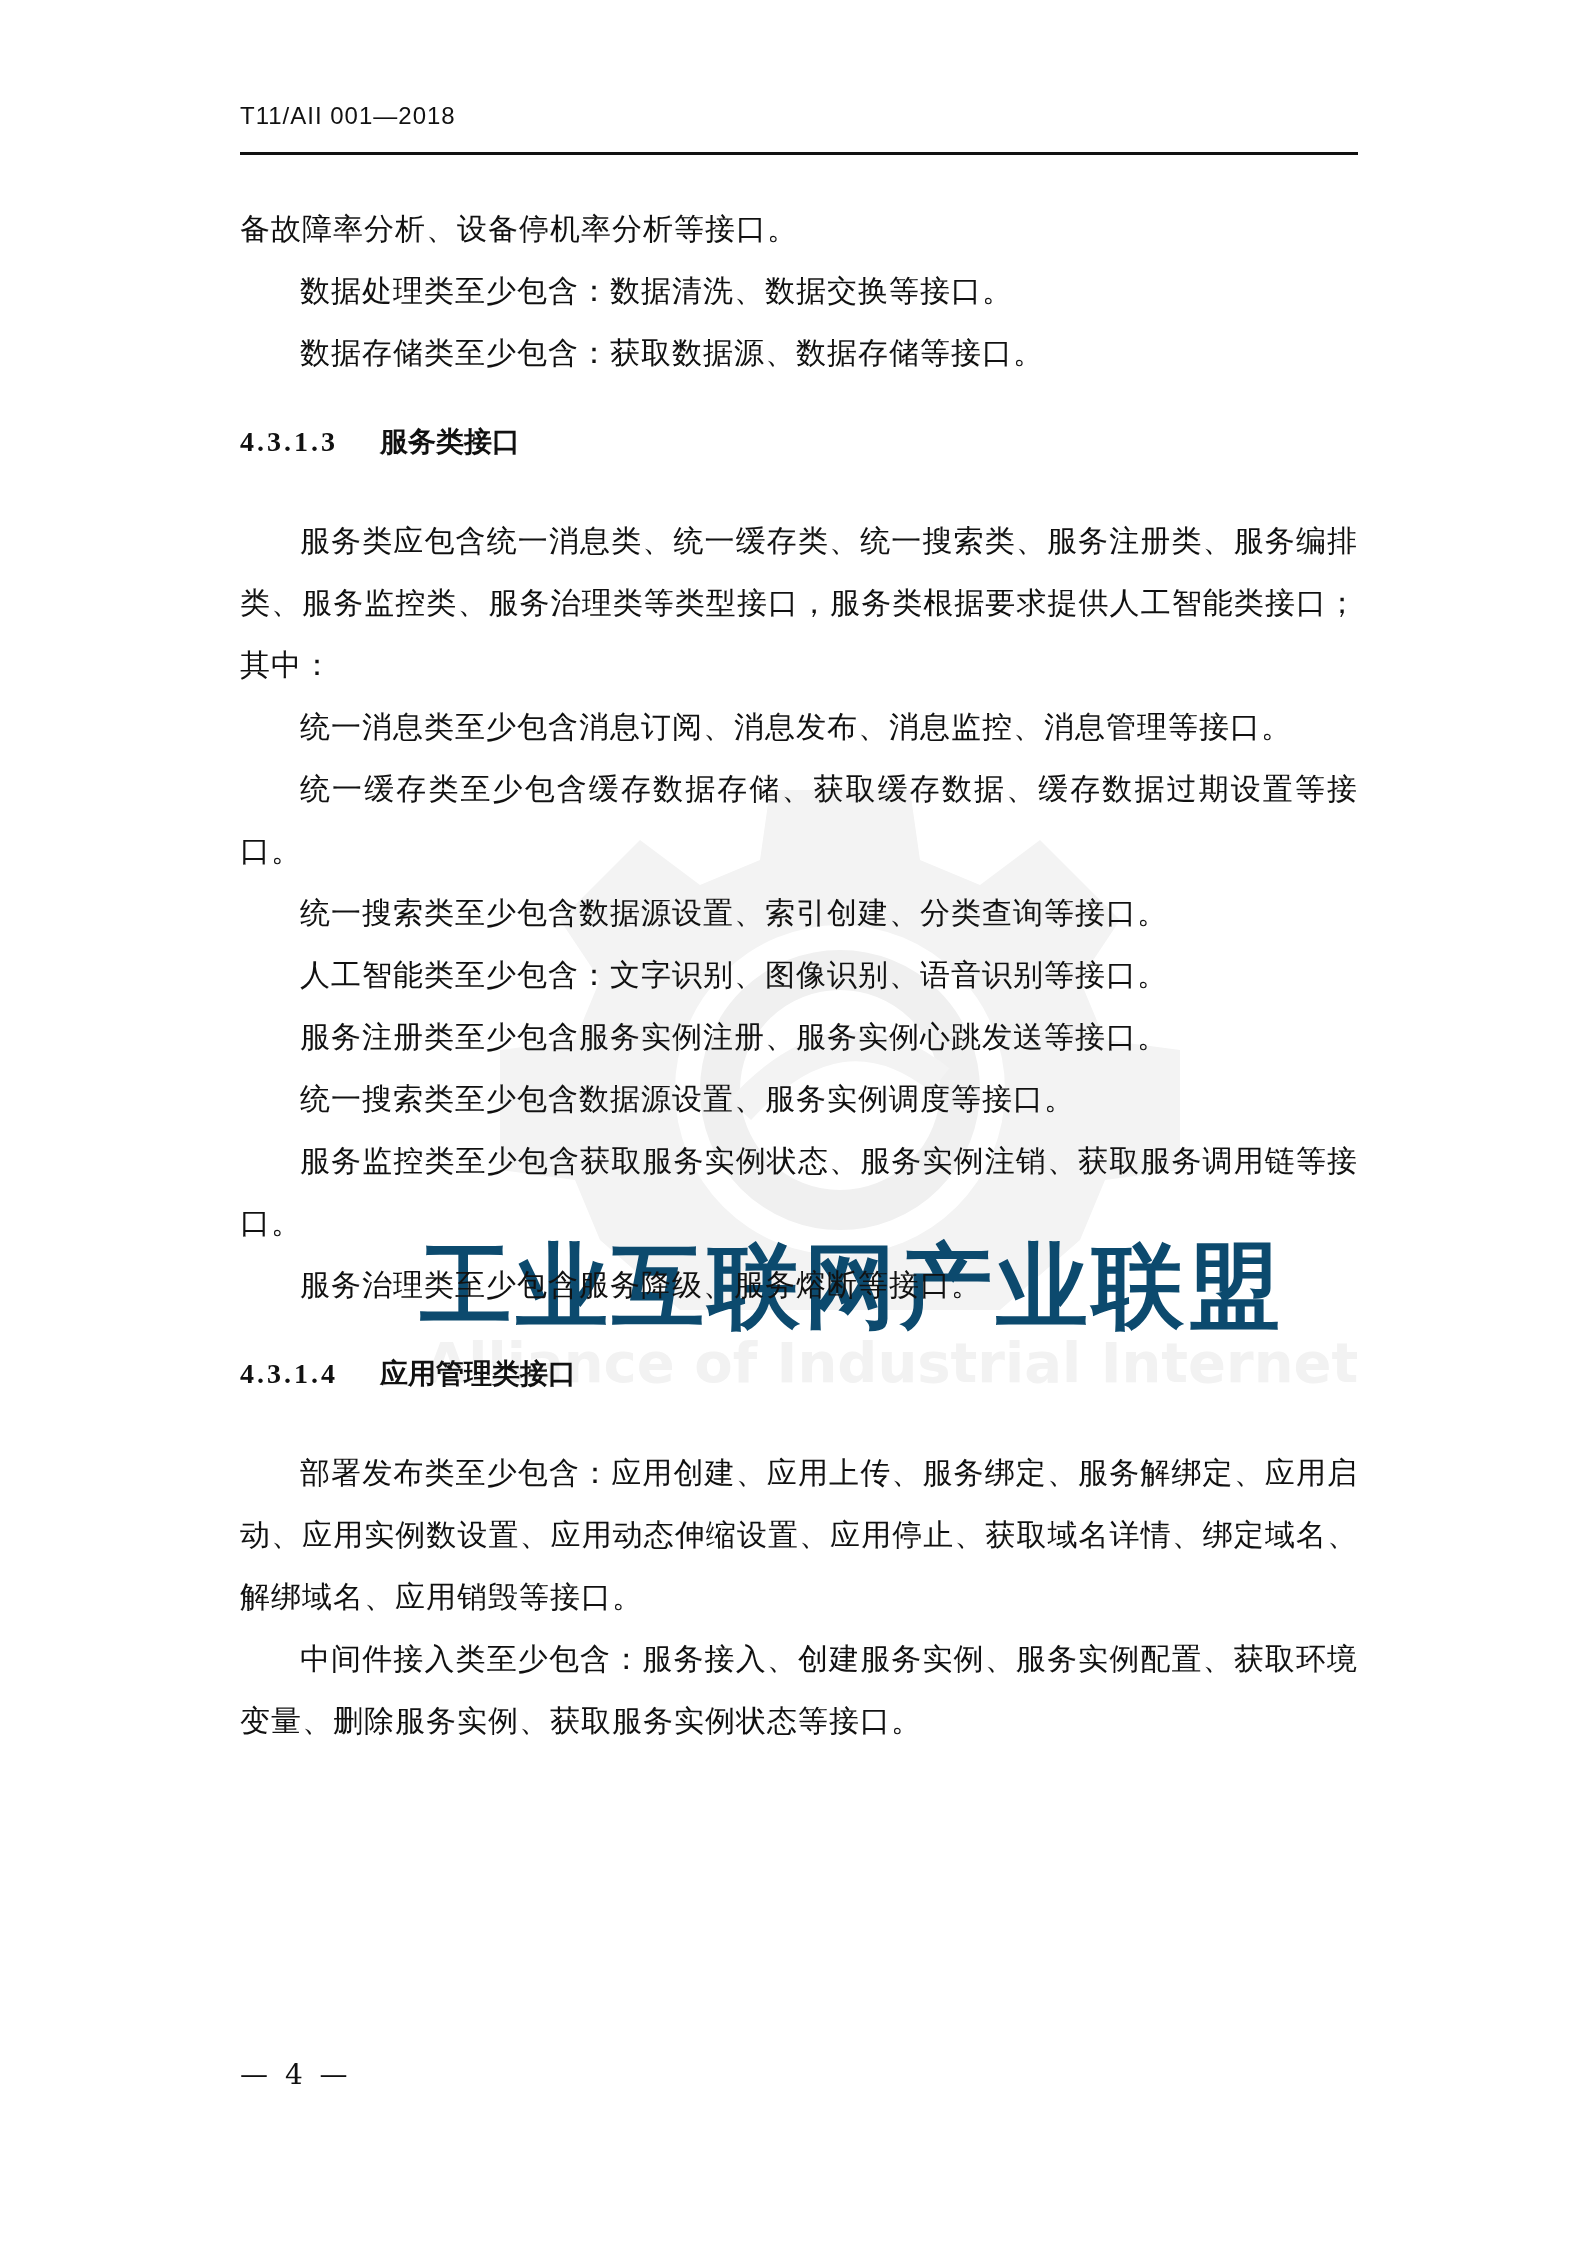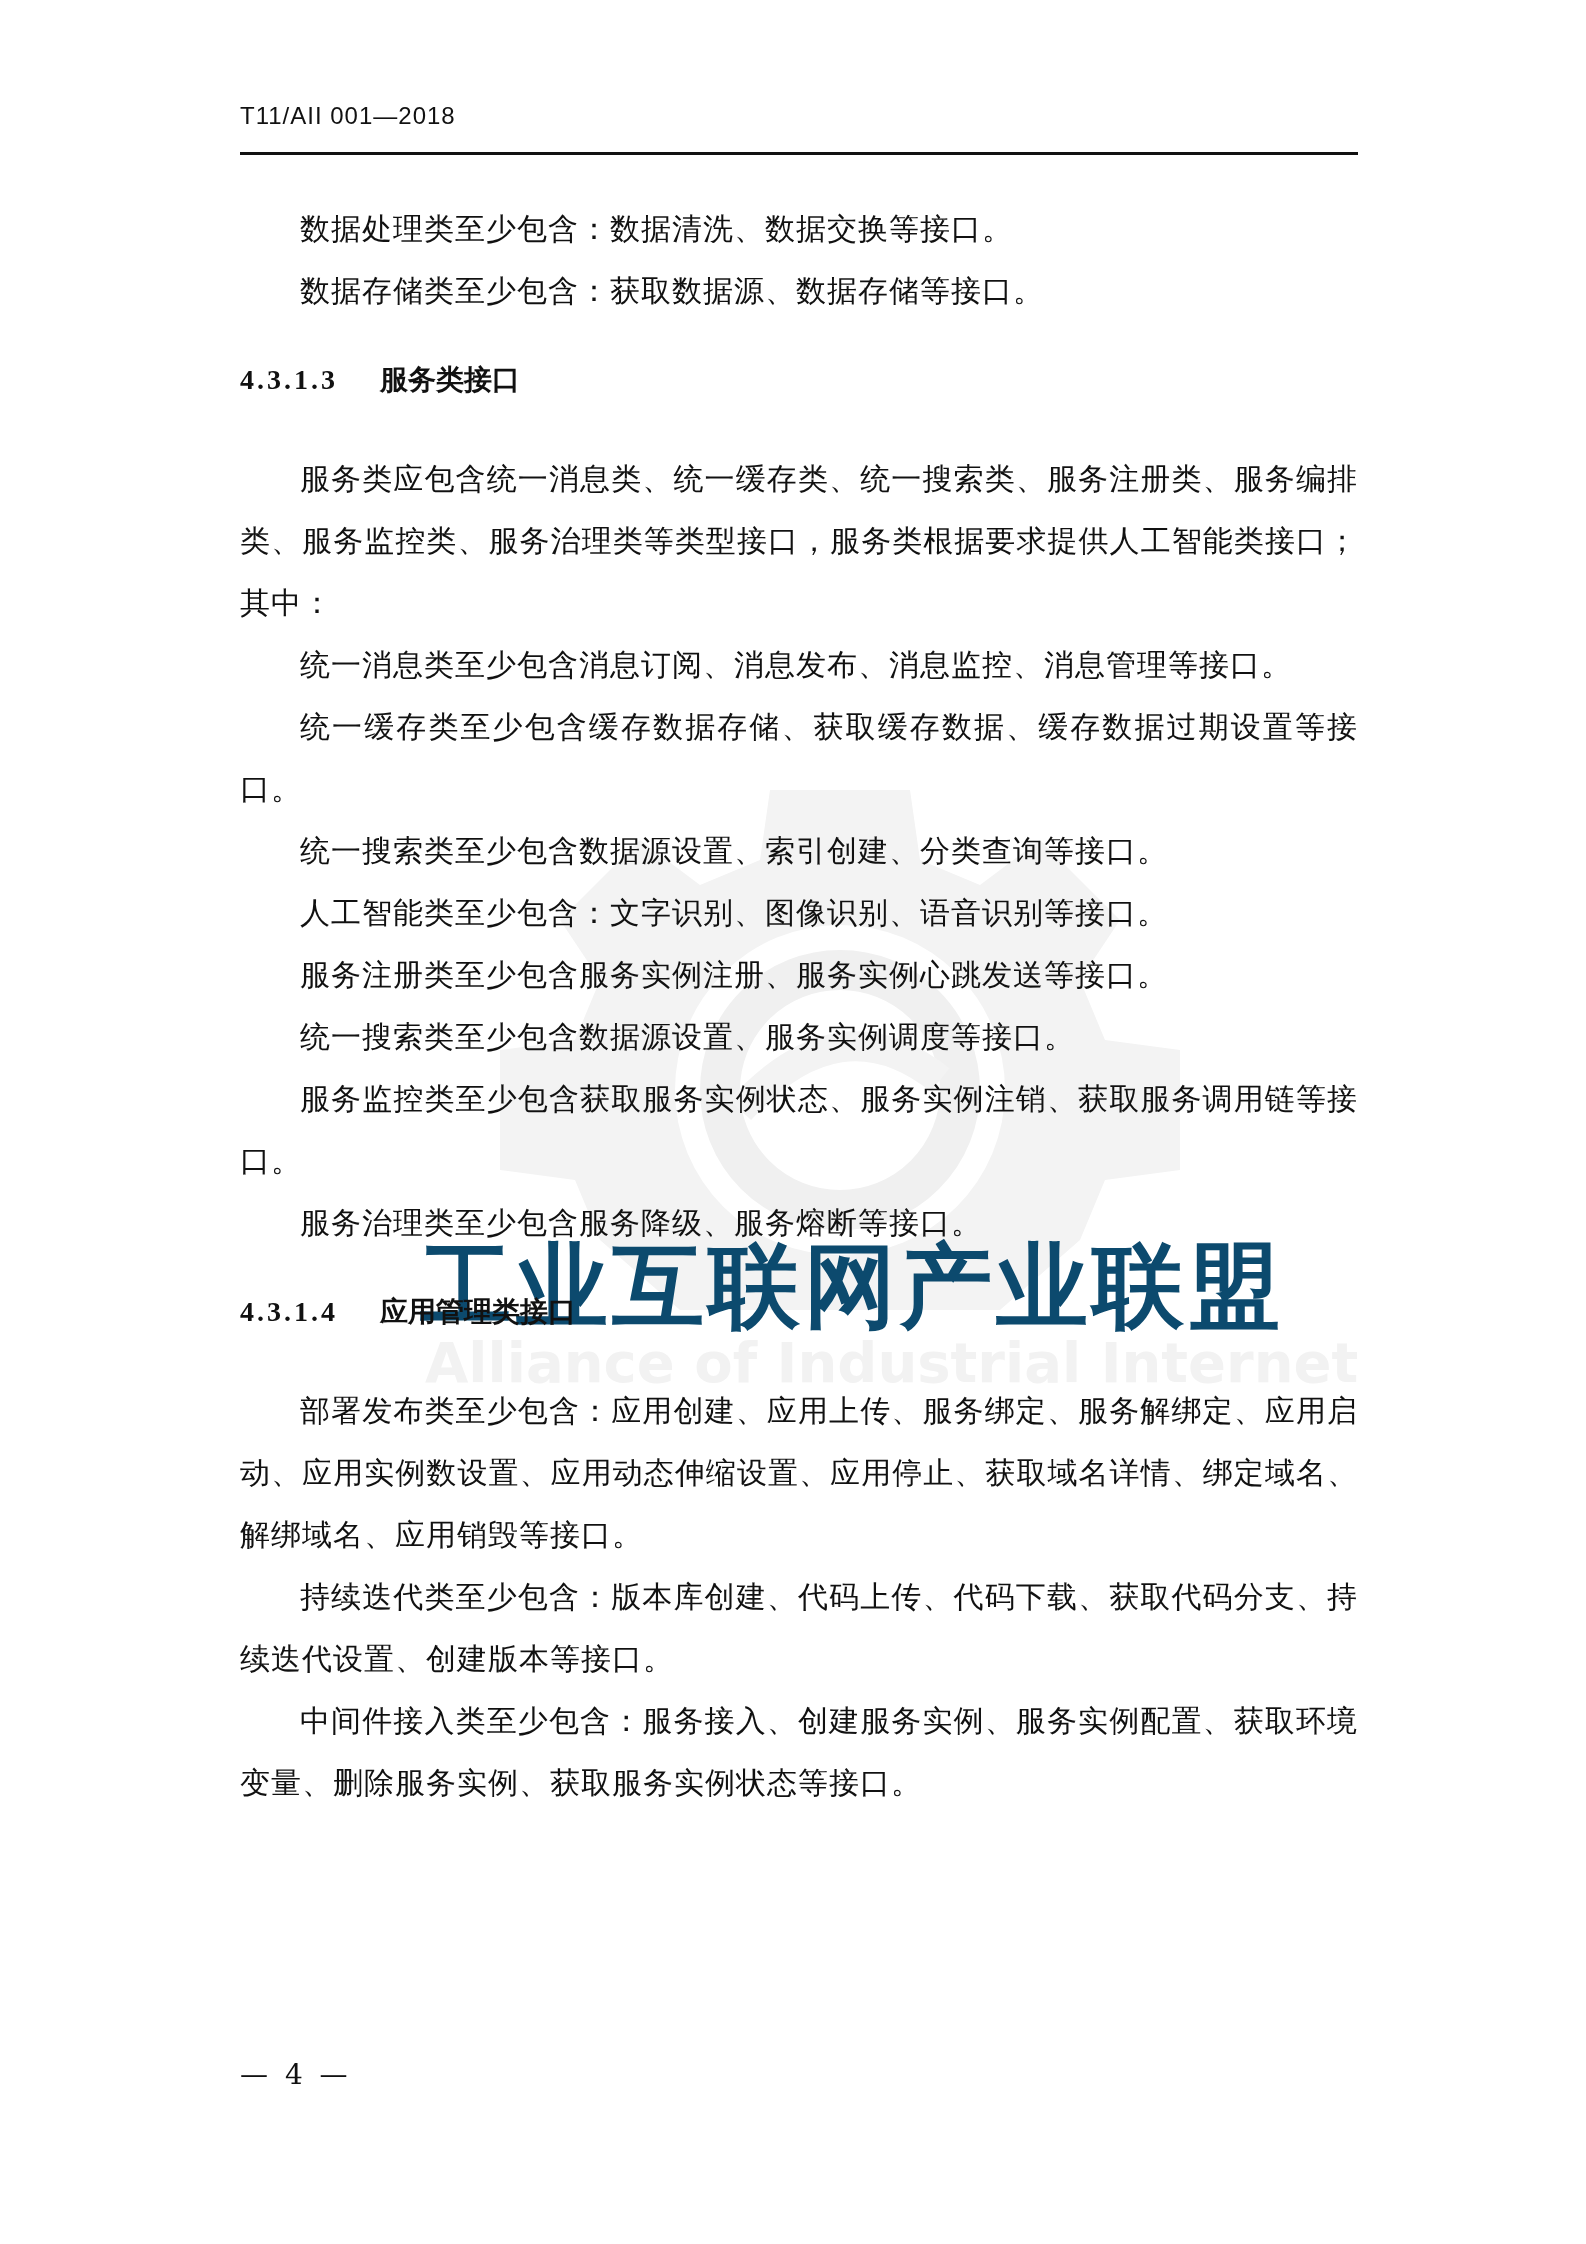--- a/index.html
+++ b/index.html
@@ -35,37 +35,37 @@
     </g>
     <circle cx="400" cy="340" r="165" fill="#ffffff"></circle>
     <circle cx="400" cy="340" r="120" fill="none" stroke="#f0f0f0" stroke-width="40"></circle>
     <path d="M300 360 Q400 250 500 330" fill="none" stroke="#f3f3f3" stroke-width="30"></path>
   </svg>
 </div>
 <div class="wm-text-cn">工业互联网产业联盟</div>
 <div class="wm-text-en">Alliance of Industrial Internet</div>
 
 <div class="content layer">
+  <p class="p">备故障率分析、设备停机率分析等接口。</p>
   <p class="p indent">数据处理类至少包含：数据清洗、数据交换等接口。</p>
   <p class="p indent">数据存储类至少包含：获取数据源、数据存储等接口。</p>
 
   <div class="heading">
     <span class="num">4.3.1.3</span><span>服务类接口</span>
   </div>
   <p class="p indent">服务类应包含统一消息类、统一缓存类、统一搜索类、服务注册类、服务编排类、服务监控类、服务治理类等类型接口，服务类根据要求提供人工智能类接口；其中：</p>
   <p class="p indent">统一消息类至少包含消息订阅、消息发布、消息监控、消息管理等接口。</p>
   <p class="p indent">统一缓存类至少包含缓存数据存储、获取缓存数据、缓存数据过期设置等接口。</p>
   <p class="p indent">统一搜索类至少包含数据源设置、索引创建、分类查询等接口。</p>
   <p class="p indent">人工智能类至少包含：文字识别、图像识别、语音识别等接口。</p>
   <p class="p indent">服务注册类至少包含服务实例注册、服务实例心跳发送等接口。</p>
   <p class="p indent">统一搜索类至少包含数据源设置、服务实例调度等接口。</p>
   <p class="p indent">服务监控类至少包含获取服务实例状态、服务实例注销、获取服务调用链等接口。</p>
   <p class="p indent">服务治理类至少包含服务降级、服务熔断等接口。</p>
 
   <div class="heading">
     <span class="num">4.3.1.4</span><span>应用管理类接口</span>
   </div>
   <p class="p indent">部署发布类至少包含：应用创建、应用上传、服务绑定、服务解绑定、应用启动、应用实例数设置、应用动态伸缩设置、应用停止、获取域名详情、绑定域名、解绑域名、应用销毁等接口。</p>
-  <p class="p indent">持续迭代类至少包含：版本库创建、代码上传、代码下载、获取代码分支、持续迭代设置、创建版本等接口。</p>
   <p class="p indent">中间件接入类至少包含：服务接入、创建服务实例、服务实例配置、获取环境变量、删除服务实例、获取服务实例状态等接口。</p>
 </div>
 
 <div class="page-number">— 4 —</div>
 
 </body></html>

